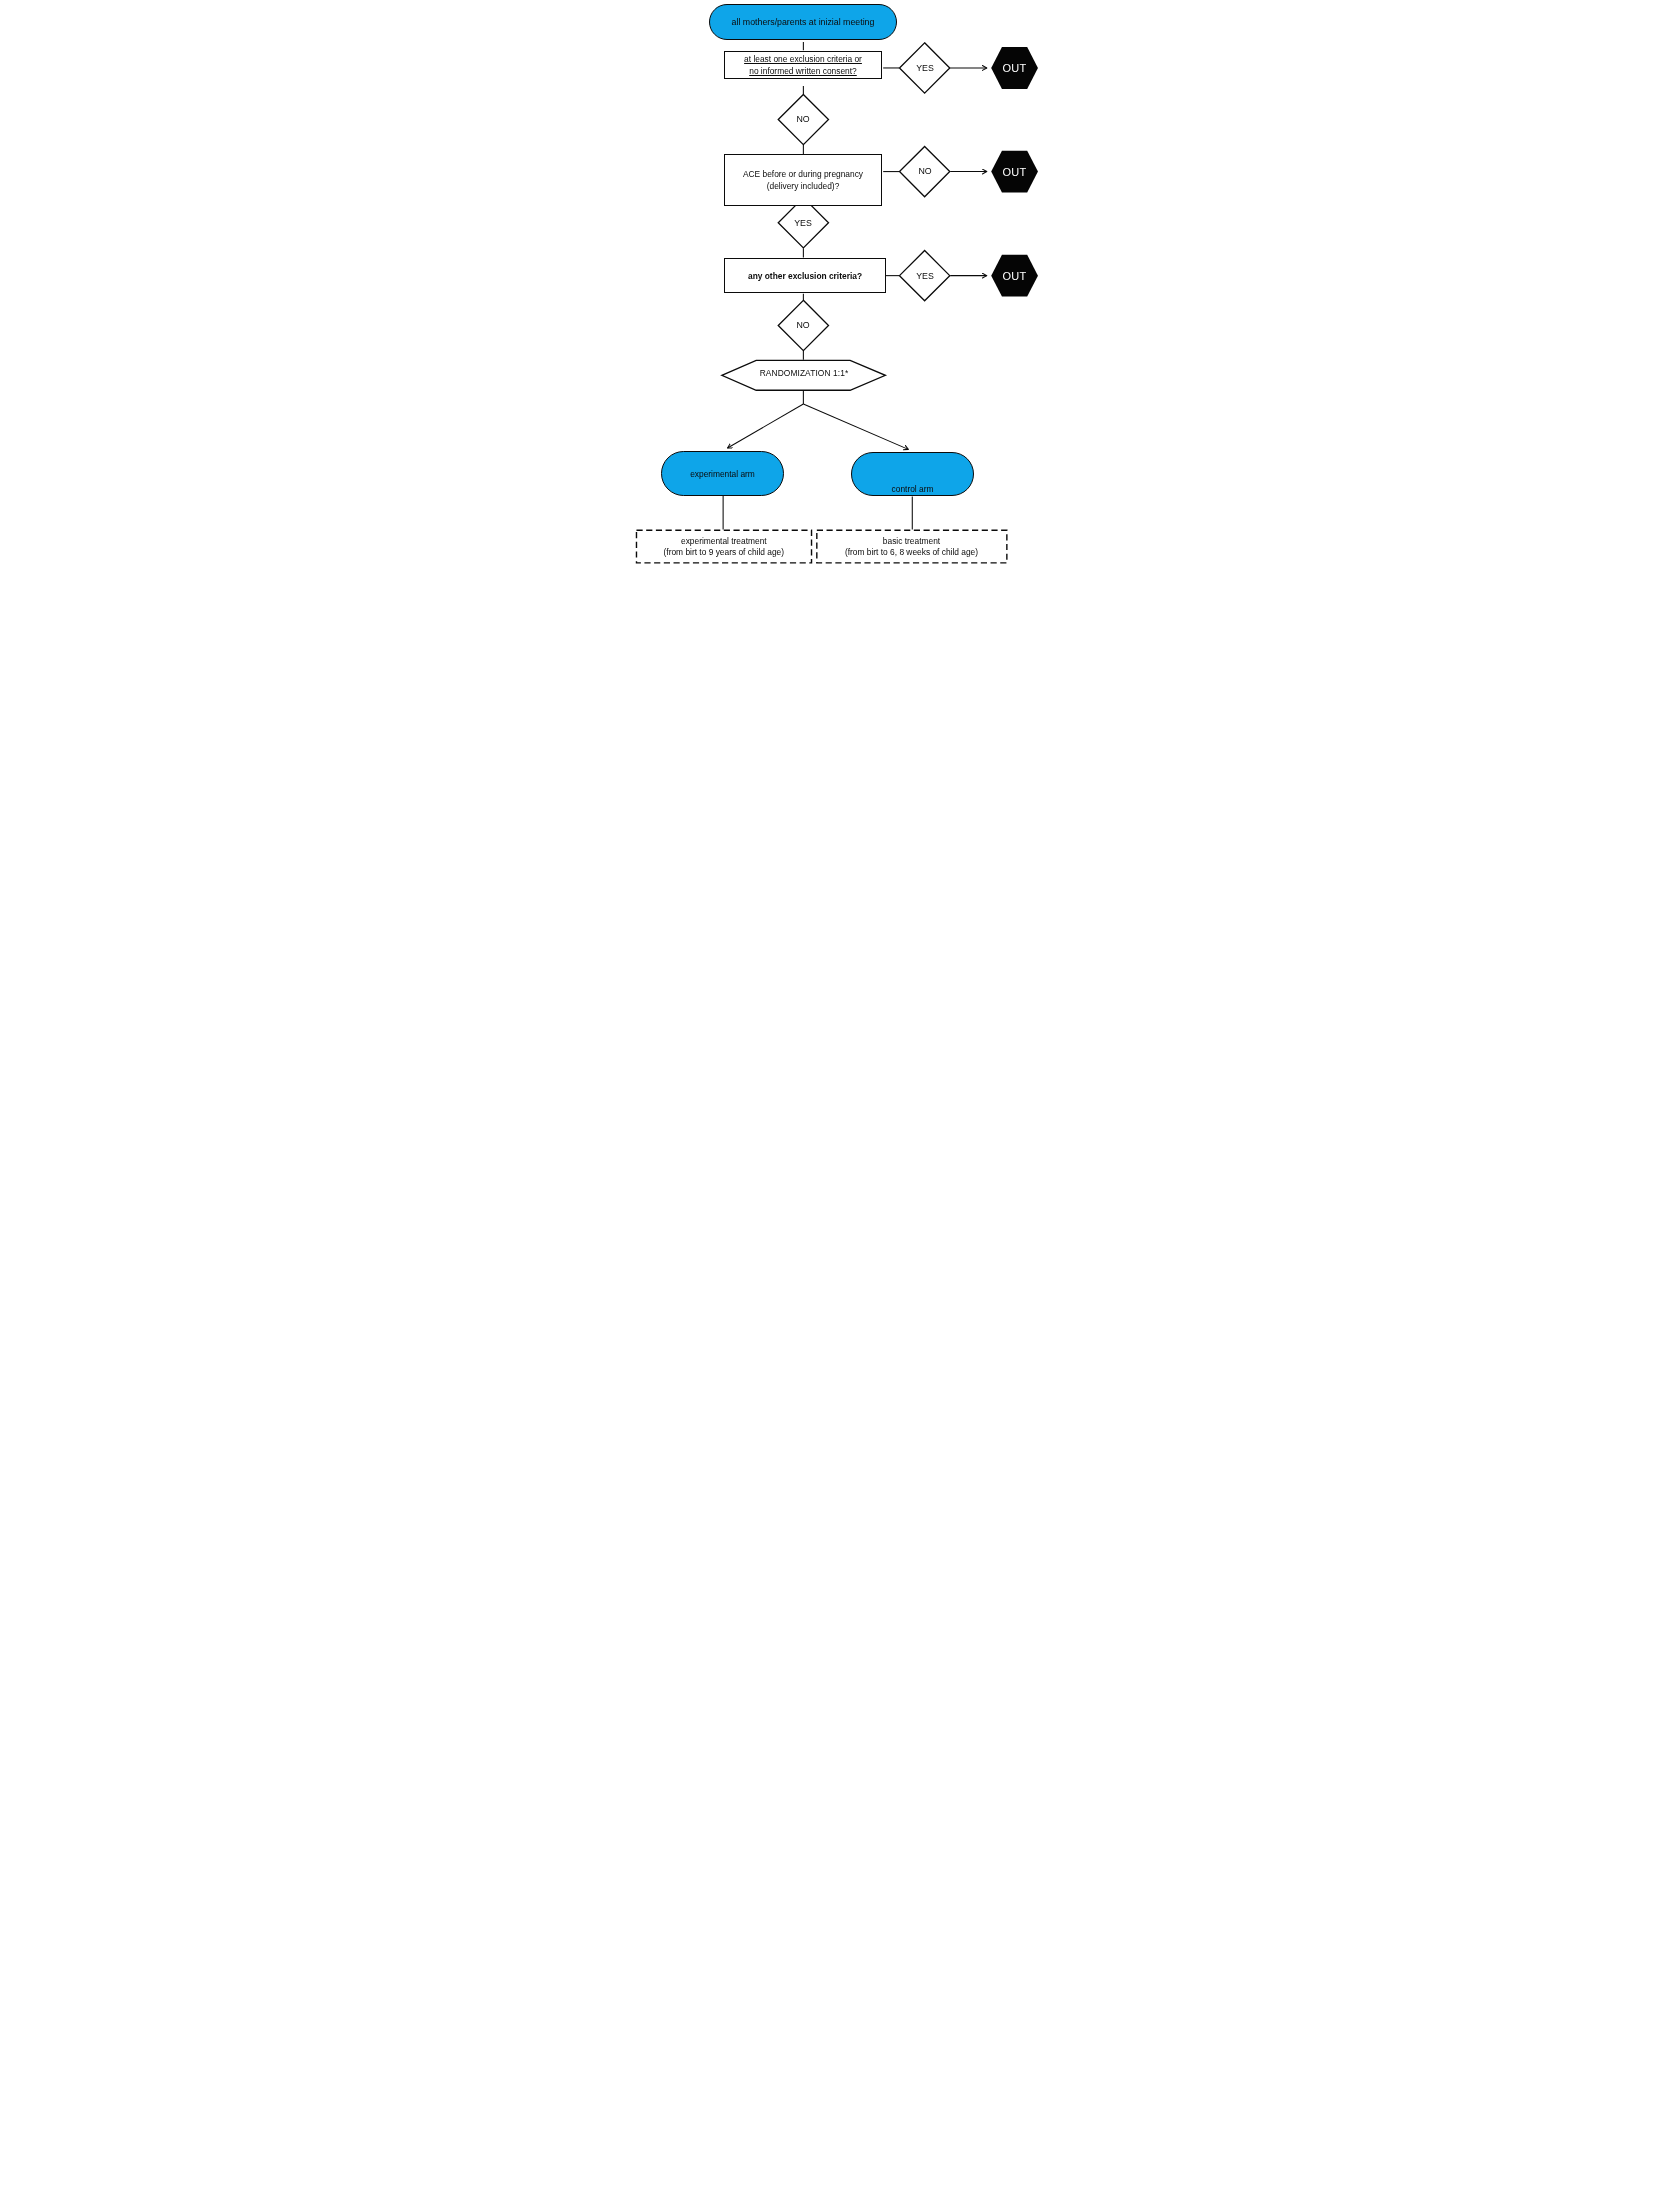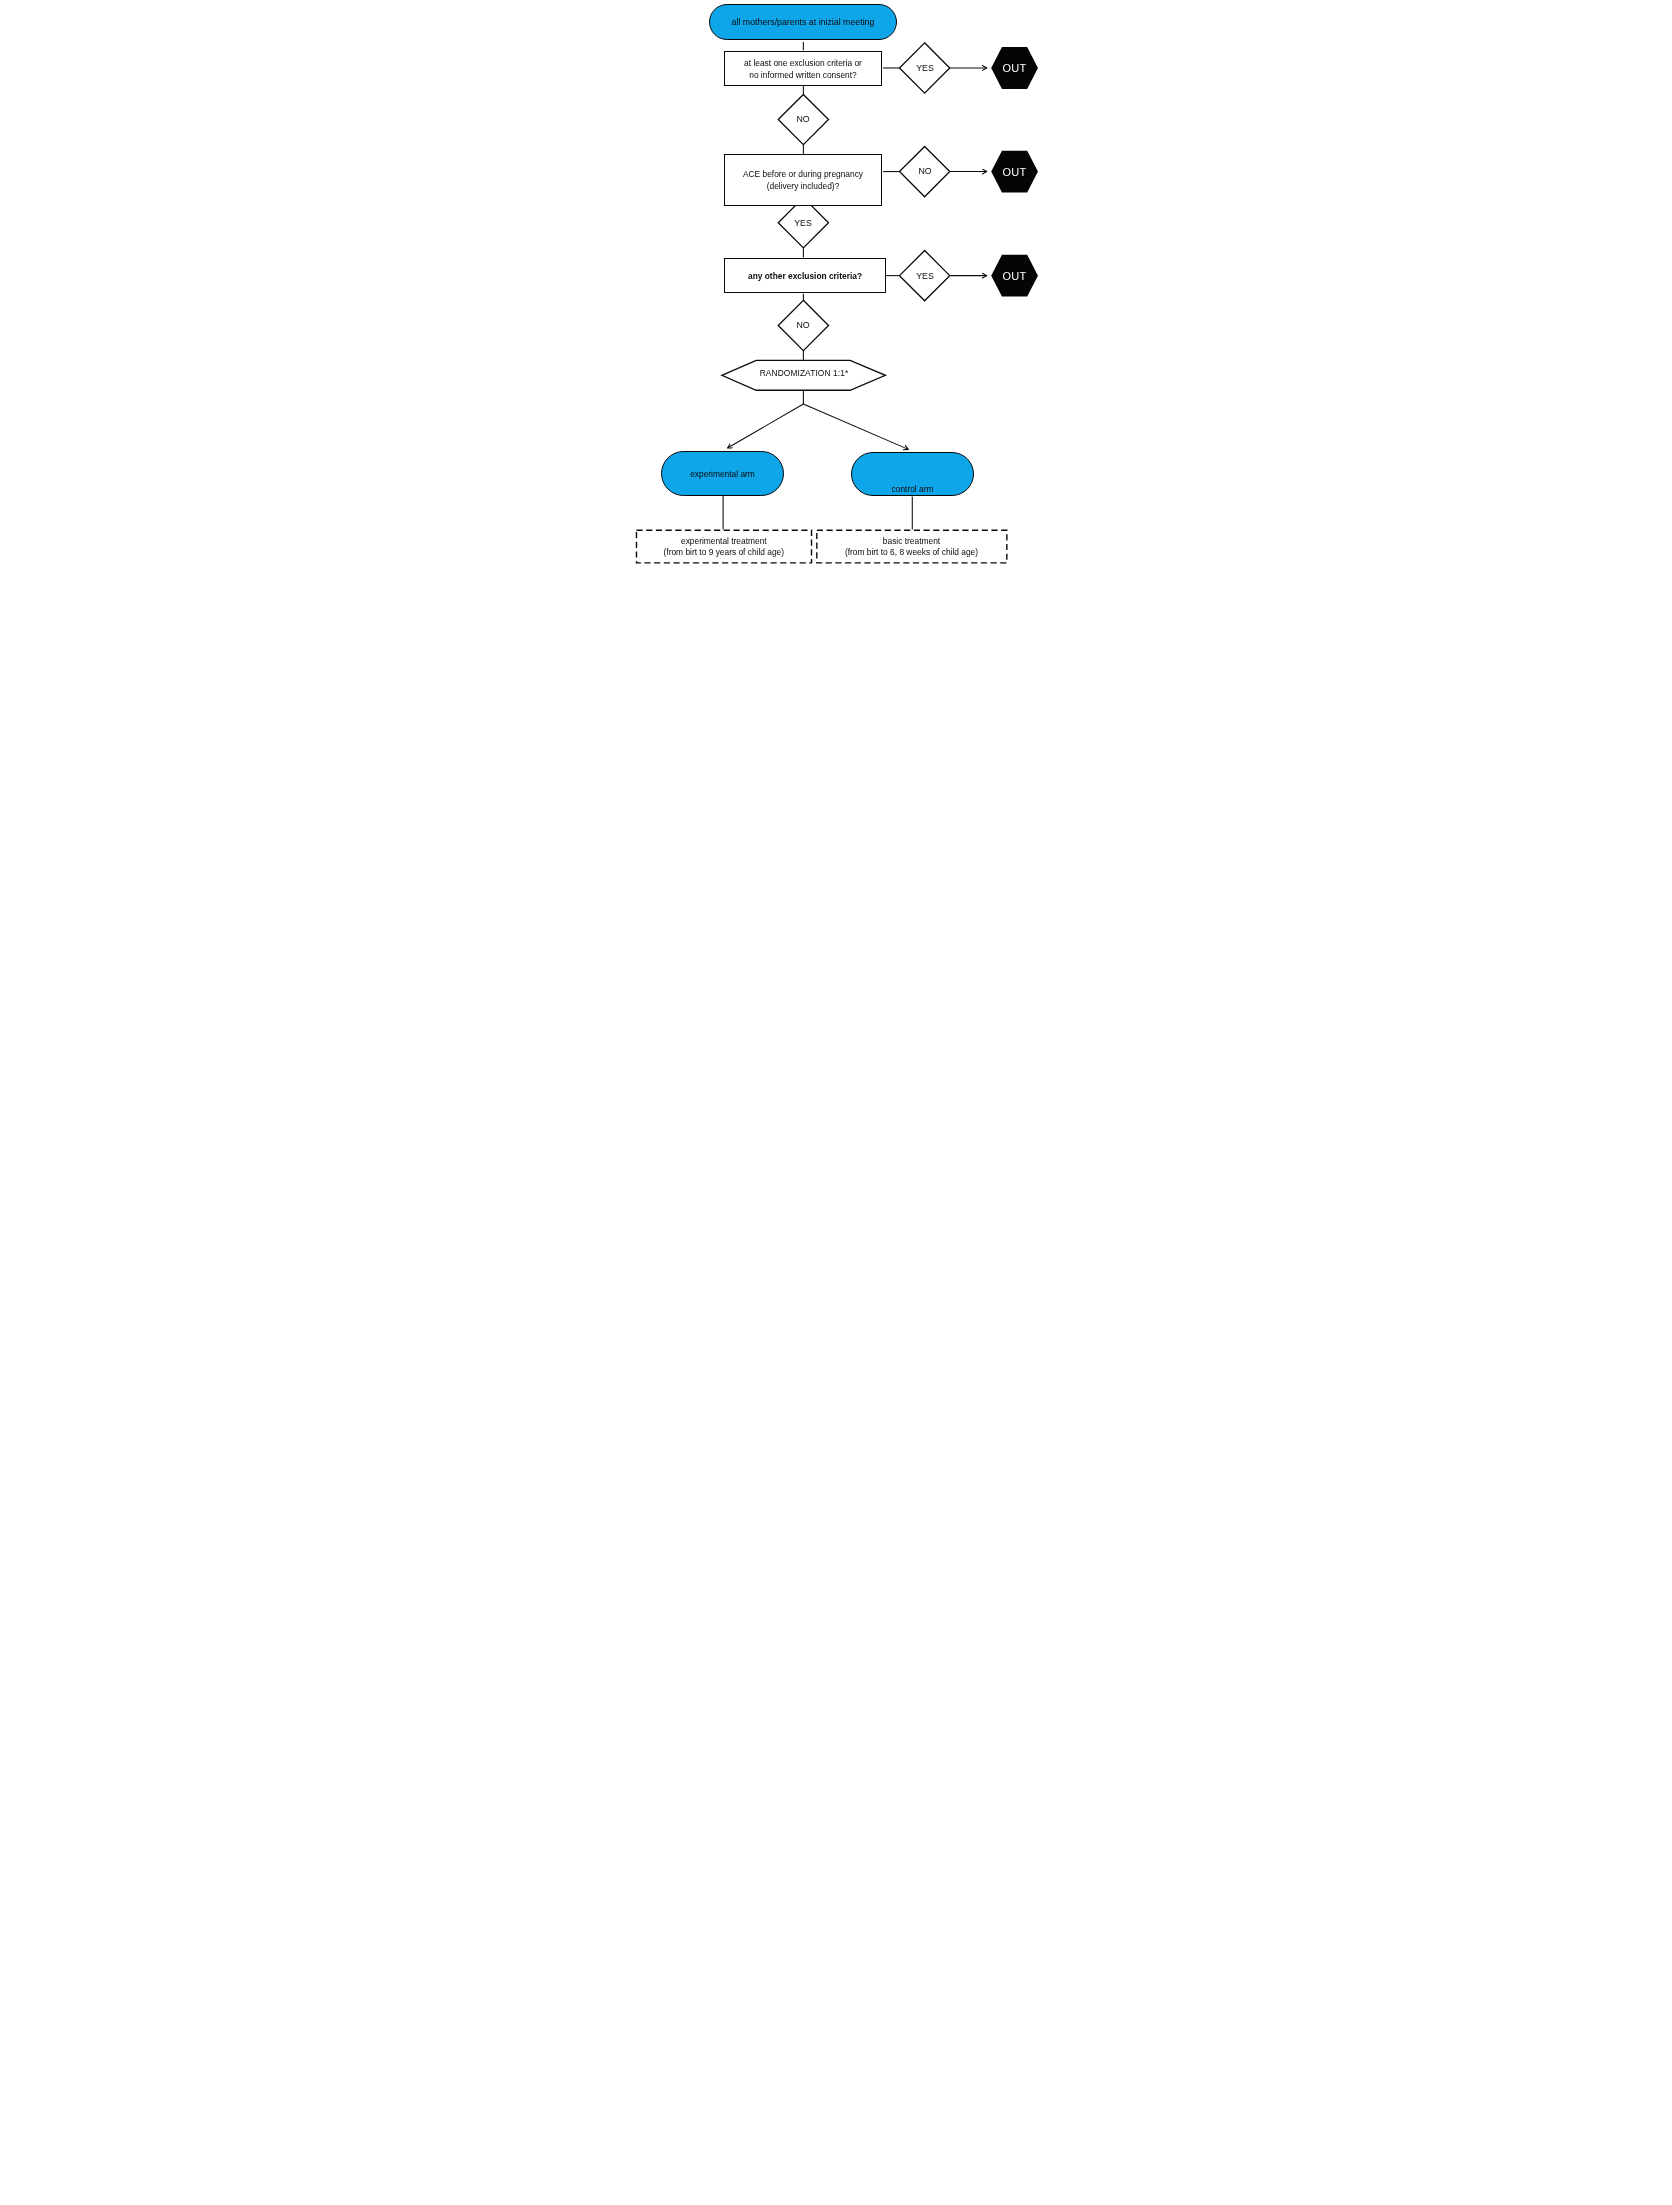--- a/index.html
+++ b/index.html
@@ -58,21 +58,21 @@
     pointer-events: none;
   }
   .decision-label { font-size: 8.8px; }
   .out-label {
     color: #ffffff;
     font-size: 11px;
     letter-spacing: 0.2px;
   }
   .rand-label { font-size: 8.4px; letter-spacing: 0.1px; }
   #start-node { left: 82px; top: 4.4px; width: 188px; height: 36px; font-size: 8.8px; }
-  #q1-node { left: 97px; top: 51px; width: 158px; height: 35px; }
+  #q1-node { left: 97px; top: 51px; width: 158px; height: 28px; text-decoration: underline; }
   #q2-node { left: 97px; top: 154px; width: 158px; height: 52px; }
   #q3-node { left: 97px; top: 258px; width: 162px; height: 35px; font-weight: bold; }
   #exp-arm-node { left: 34px; top: 451px; width: 123px; height: 45px; }
   #ctrl-arm-node { left: 224px; top: 452px; width: 123px; height: 44px; justify-content: flex-end; }
   #yes1-label { left: 273px; top: 43px;  width: 50px; height: 50px; }
   #no1-label  { left: 151px; top: 94px; width: 50px; height: 50px; }
   #no2-label  { left: 273px; top: 146px; width: 50px; height: 50px; }
   #yes2-label { left: 151px; top: 198px; width: 50px; height: 50px; }
   #yes3-label { left: 273px; top: 251px; width: 50px; height: 50px; }
   #no3-label  { left: 151px; top: 300px; width: 50px; height: 50px; }

